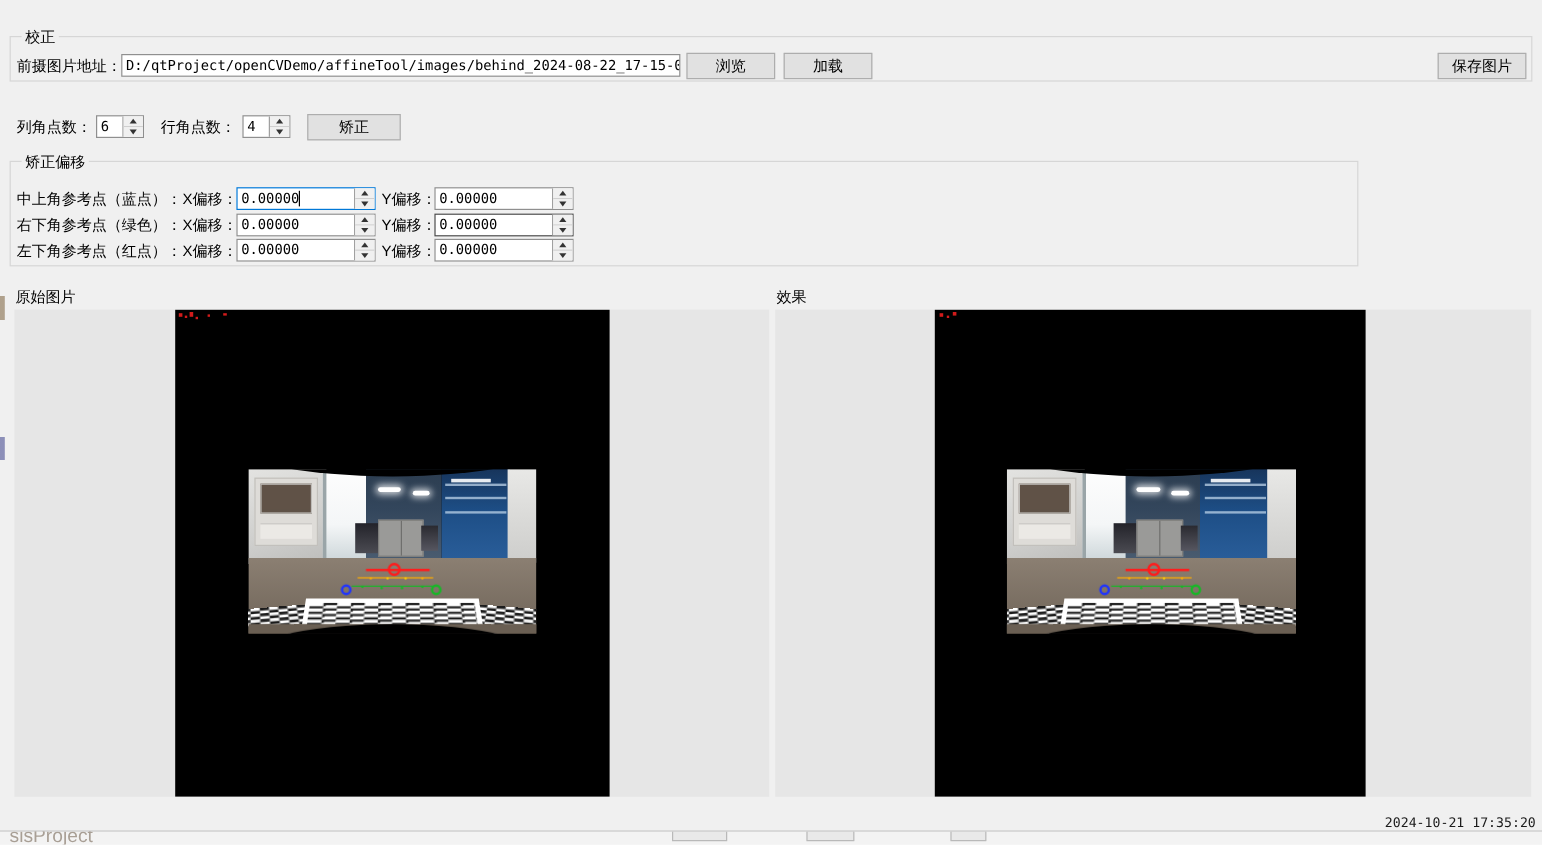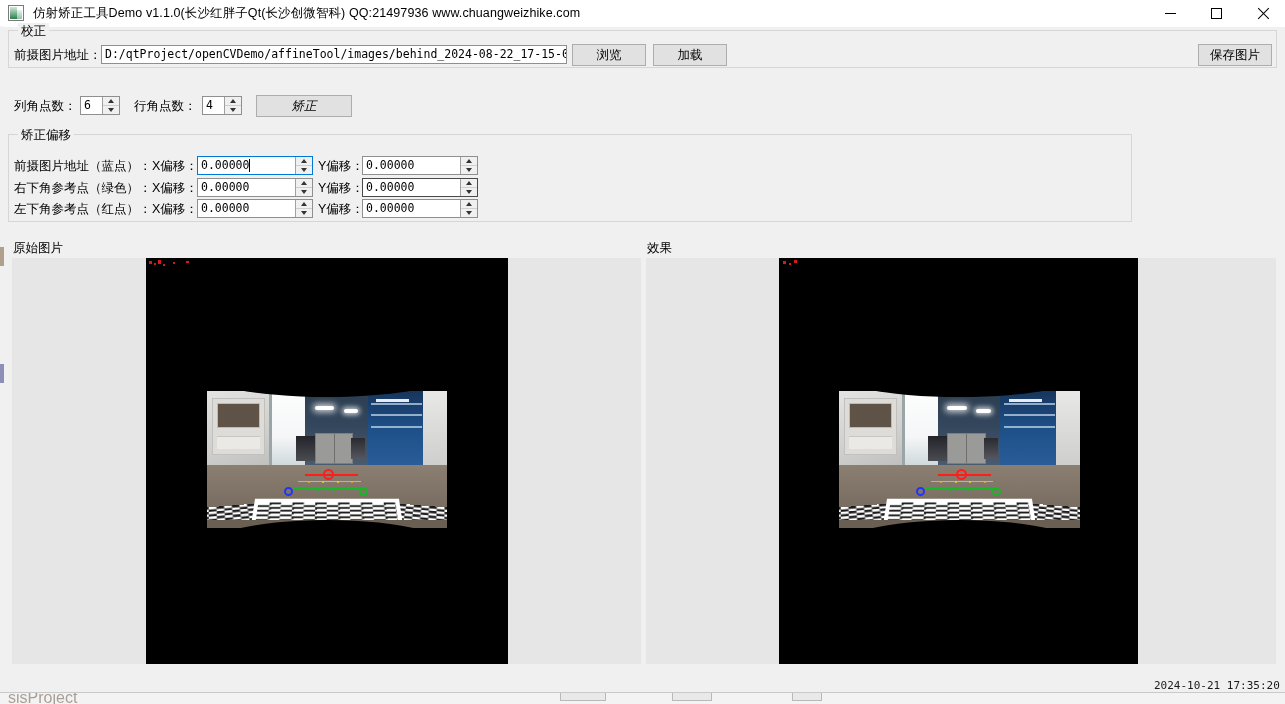--- a/index.html
+++ b/index.html
@@ -392,38 +392,20 @@
     width: 4px; height: 650px;
     background: linear-gradient(180deg,#f0f0f0 0 34%,#7a5f3a 34% 37%,#f0f0f0 37% 52%,#3a3f8a 52% 55%,#f0f0f0 55% 100%);
     opacity: .55;
   }
 </style>
 </head>
 <body>
 
 <div class="app-window">
 
-  <div class="titlebar">
-    <span class="app-icon">
-      <i class="sq1"></i>
-        <i class="sq2"></i>
-    </span>
-    <span class="title-text">仿射矫正工具Demo v1.1.0(长沙红胖子Qt(长沙创微智科) QQ:21497936 www.chuangweizhike.com</span>
-    <div class="win-buttons">
-      <div class="win-btn">
-        <span class="glyph-min"></span>
-      </div>
-      <div class="win-btn">
-        <span class="glyph-max"></span>
-      </div>
-      <div class="win-btn">
-        <span class="glyph-close"></span>
-      </div>
-    </div>
-  </div>
 
   <div class="groupbox" id="gb-correct">
     <span class="group-title">校正</span>
   </div>
   <span class="lbl" style="left:14px; top:47px;">前摄图片地址：</span>
   <div class="lineedit" style="left:101px; top:45px; width:466px;">D:/qtProject/openCVDemo/affineTool/images/behind_2024-08-22_17-15-09.png</div>
   <div class="btn" style="left:572px; top:44px; width:74px;">浏览</div>
   <div class="btn" style="left:653px; top:44px; width:74px;">加载</div>
   <div class="btn" style="left:1198px; top:44px; width:74px;">保存图片</div>
 
@@ -444,27 +426,27 @@
     <span class="val">4</span>
     <span class="updn">
       <span class="half top">
           <i class="arrow-up"></i>
         </span>
       <span class="half">
           <i class="arrow-dn"></i>
         </span>
     </span>
   </div>
-  <div class="btn" style="left:256px; top:95px; width:96px;font-style:italic;">矫正</div>
+  <div class="btn" style="left:256px; top:95px; width:78px;">矫正</div>
 
   <div class="groupbox" id="gb-offset">
     <span class="group-title">矫正偏移</span>
   </div>
 
-  <span class="lbl" style="left:14px; top:158px;">前摄图片地址（蓝点）：</span>
+  <span class="lbl" style="left:14px; top:158px;">中上角参考点（蓝点）：</span>
   <span class="lbl" style="left:152px; top:158px;">X偏移：</span>
   <div class="spin focused" style="left:197px; top:156px; width:116px;">
     <span class="val">0.00000</span>
     <span class="updn">
       <span class="half top">
           <i class="arrow-up"></i>
         </span>
       <span class="half">
           <i class="arrow-dn"></i>
         </span>

